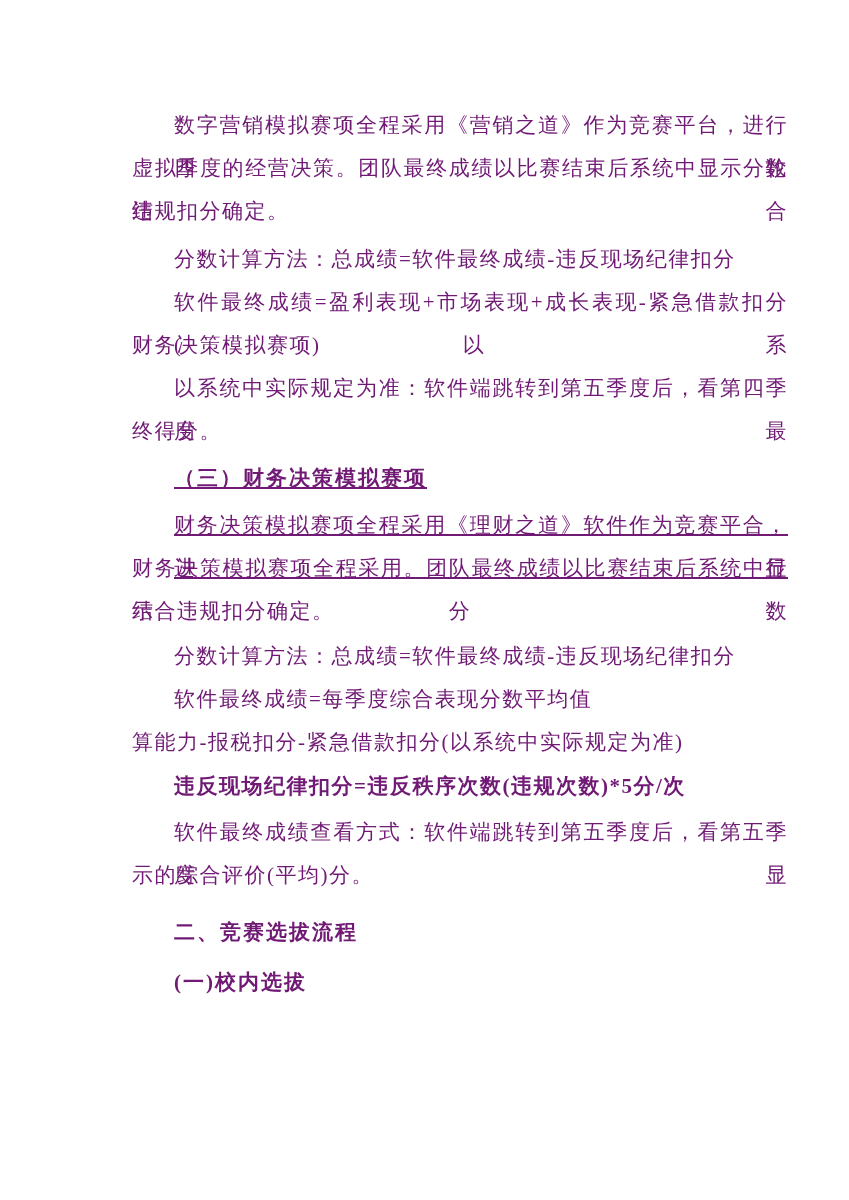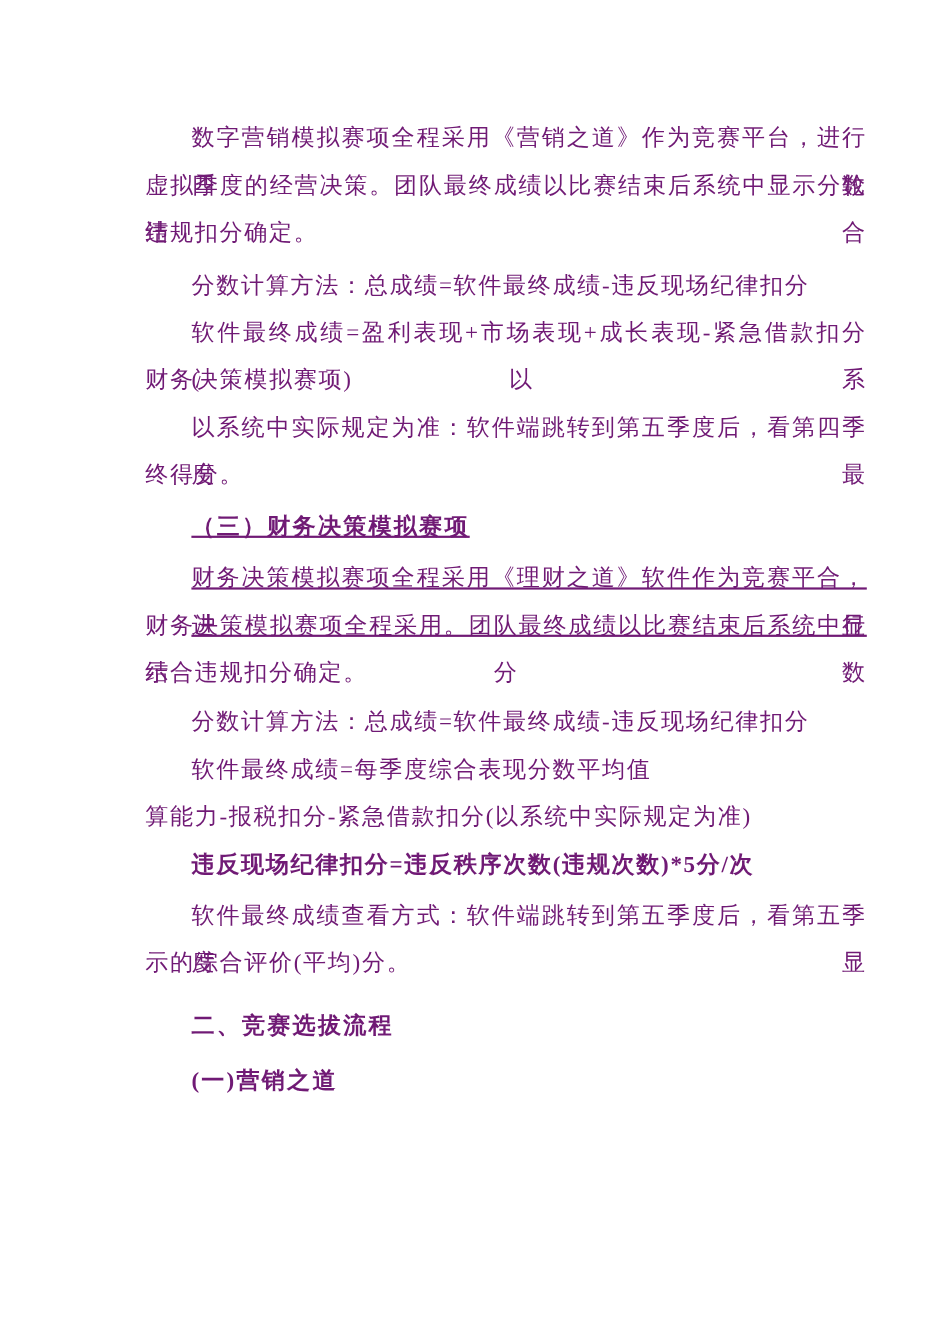--- a/index.html
+++ b/index.html
@@ -64,15 +64,15 @@
     <div class="line indent fill g4">财务决策模拟赛项全程采用《理财之道》软件作为竞赛平合，进行</div>
     <div class="line fill">财务决策模拟赛项全程采用。团队最终成绩以比赛结束后系统中显示分数</div>
     <div class="line">结合违规扣分确定。</div>
     <div class="line indent g2">分数计算方法：总成绩=软件最终成绩-违反现场纪律扣分</div>
     <div class="line indent">软件最终成绩=每季度综合表现分数平均值</div>
     <div class="line">算能力-报税扣分-紧急借款扣分(以系统中实际规定为准)</div>
     <div class="line indent g1">违反现场纪律扣分=违反秩序次数(违规次数)*5分/次</div>
     <div class="line indent fill g3">软件最终成绩查看方式：软件端跳转到第五季度后，看第五季度显</div>
     <div class="line">示的综合评价(平均)分。</div>
     <div class="line indent heading g14">二、竞赛选拔流程</div>
-    <div class="line indent heading g7">(一)营销之道</div>
+    <div class="line indent heading g7">(一)校内选拔</div>
   </div>
 </div>
 
 </body></html>

